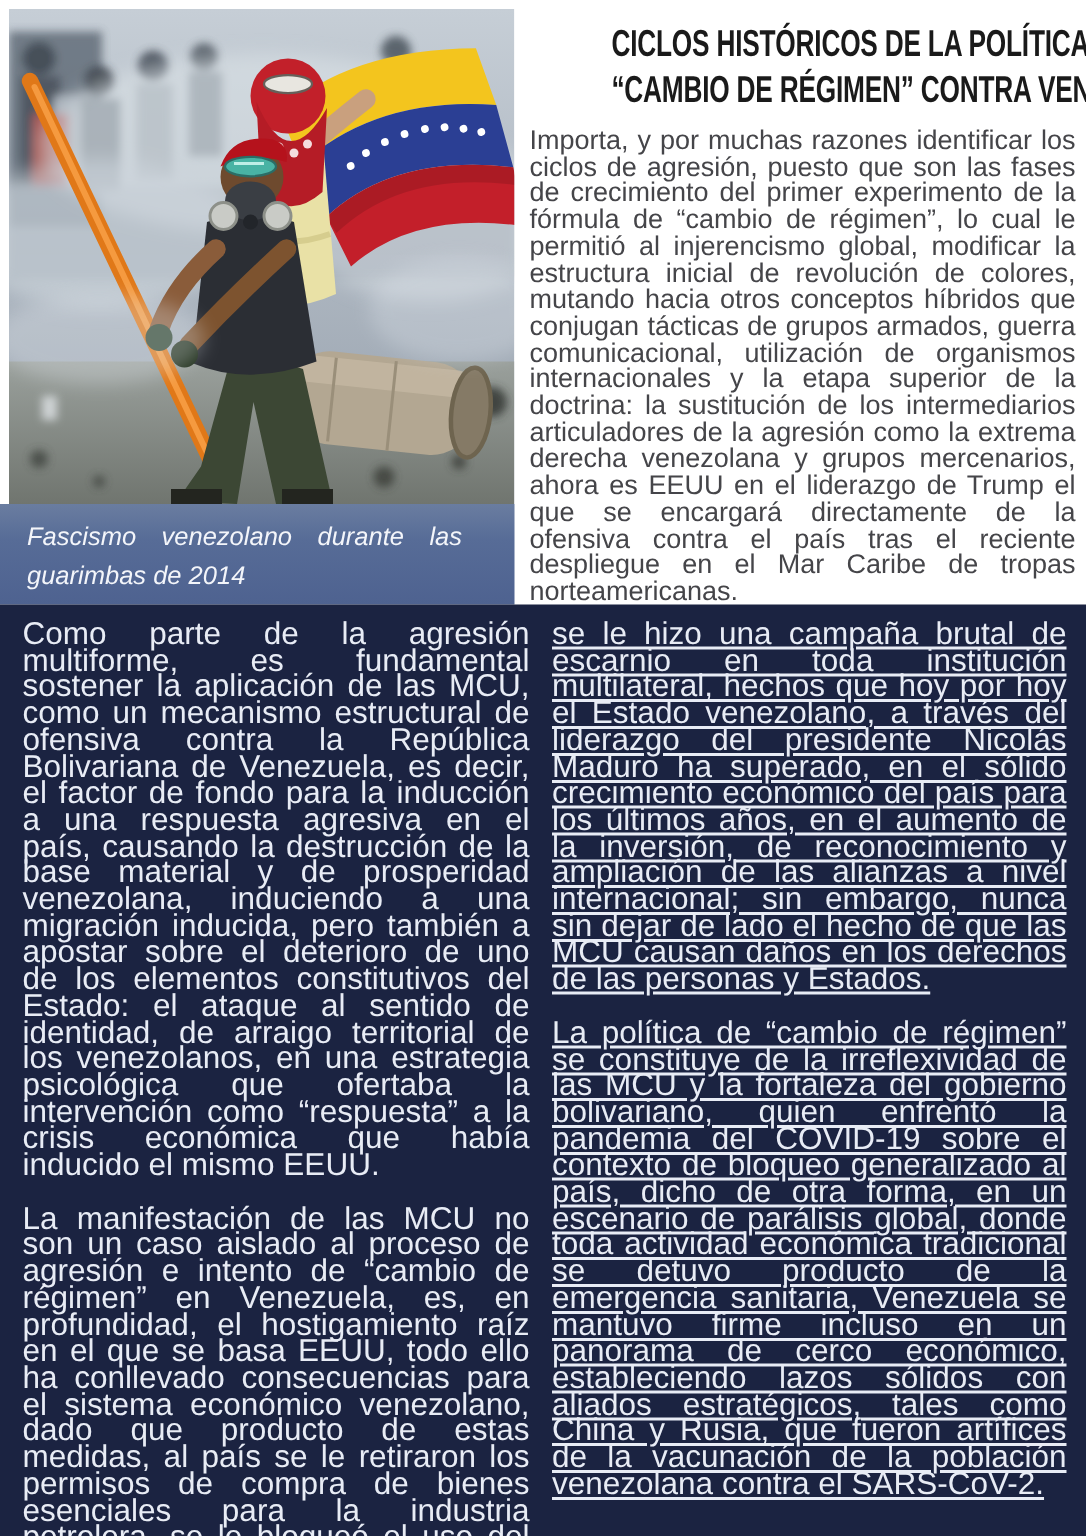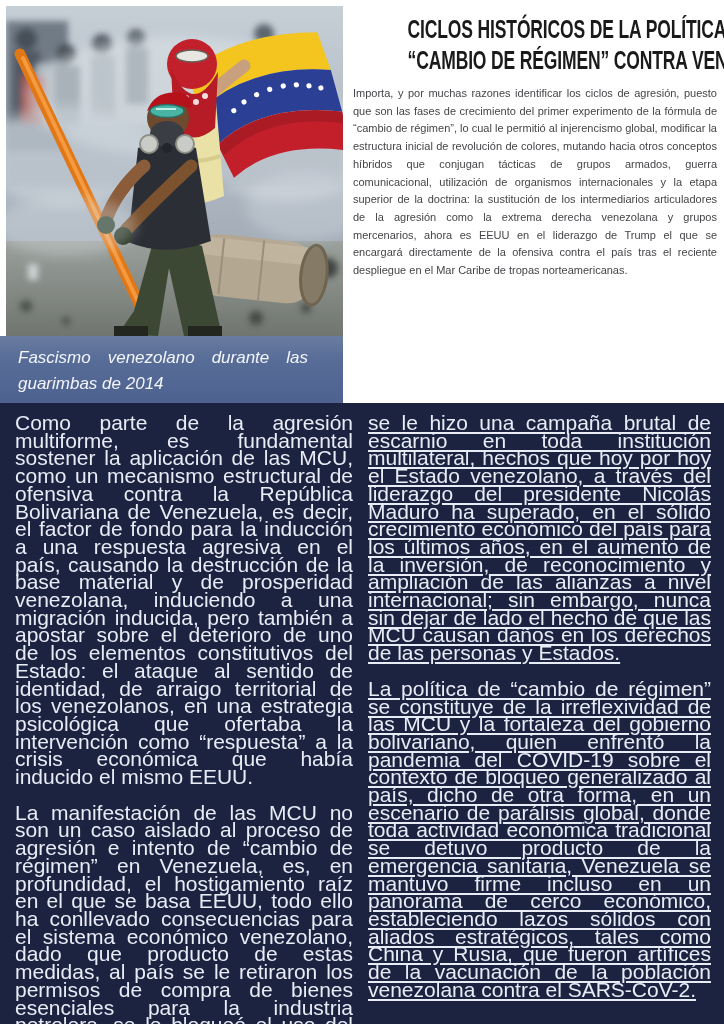--- a/index.html
+++ b/index.html
@@ -21,21 +21,21 @@
     text-align:justify;width:290px;margin:9px 0 0 18px;
   }
   
   .intro{position:absolute;left:353px;top:14px;width:364px;}
   .intro h1{margin:0;padding:0;color:#1a1a1a;font-weight:700;text-align:center;}
   .t-line{
     display:block;white-space:nowrap;font-size:25px;line-height:31px;
     transform:scaleX(.70);transform-origin:50% 50%;letter-spacing:-.2px;
   }
   .body-text{
-    text-align:justify;font-size:11px;line-height:17.7px;color:#454549;
+    text-align:justify;font-size:18px;line-height:17.7px;color:#454549;
     margin:9px 0 0 0;
   }
   
   .mcu{
     position:absolute;left:0;top:403px;width:724px;height:621px;
     background:#1b2341;overflow:hidden;color:#e8ecf5;
   }
   .mcu h2{margin:13px 0 0 0;padding:0;text-align:center;font-weight:700;color:#ffffff;}
   .h2-line{
     display:block;white-space:nowrap;font-size:33px;line-height:40px;

